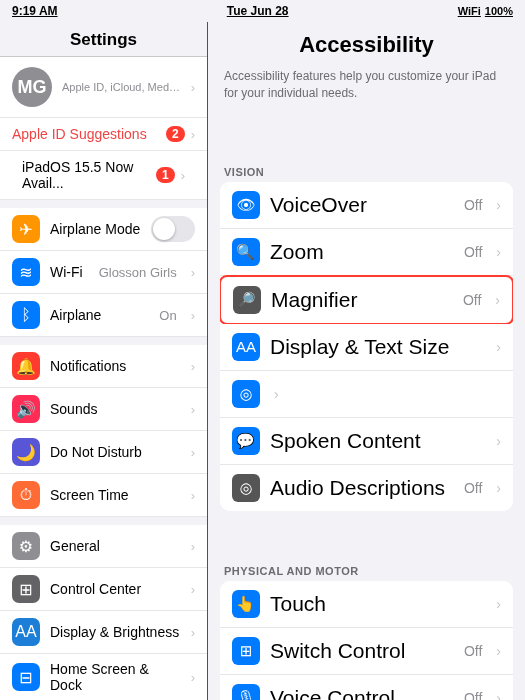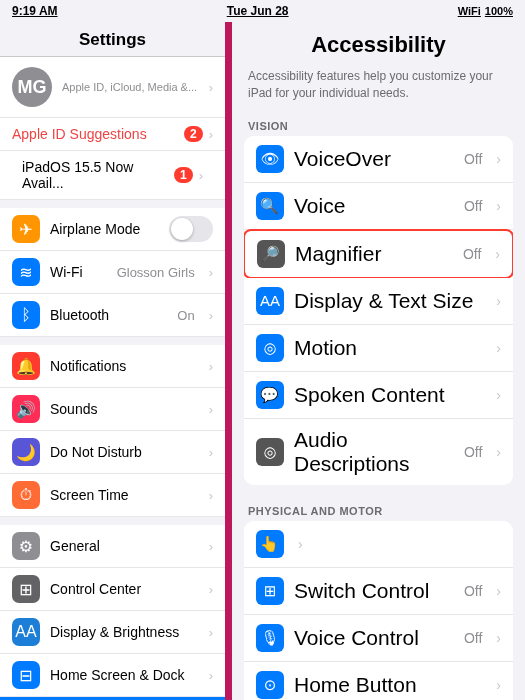--- a/index.html
+++ b/index.html
@@ -30,23 +30,23 @@
 
     
     .main-layout {
       display: flex;
       flex: 1;
       overflow: hidden;
     }
 
     
     .left-panel {
-      width: 232px;
-      background: #f2f2f7;
-      border-right: 7px solid #be185d;
+      width: 208px;
+      background: #f2f2f7;
+      border-right: 1px solid #be185d;
       display: flex;
       flex-direction: column;
       overflow: hidden;
     }
     .settings-header {
       background: #f2f2f7;
       padding: 8px 12px 6px;
       font-size: 17px;
       font-weight: 700;
       text-align: center;
@@ -177,20 +177,21 @@
       line-height: 1.4;
     }
 
     .section-label {
       font-size: 11px;
       color: #6c6c70;
       font-weight: 600;
       padding: 8px 16px 4px;
       text-transform: uppercase;
       letter-spacing: 0.5px;
+      margin-top: 46px;
     }
 
     .right-list {
       background: #fff;
       border-radius: 10px;
       margin: 0 12px 12px;
       overflow: hidden;
     }
     .right-item {
       display: flex;
@@ -302,21 +303,21 @@
           <div class="toggle"></div>
         </div>
         <div class="menu-item">
           <div class="menu-item-icon" style="background: rgb(0, 122, 255); color: rgb(255, 255, 255);">≋</div>
           <span class="menu-label">Wi-Fi</span>
           <span class="menu-value">Glosson Girls</span>
           <span class="chevron">›</span>
         </div>
         <div class="menu-item">
           <div class="menu-item-icon" style="background: rgb(0, 122, 255); color: rgb(255, 255, 255);">ᛒ</div>
-          <span class="menu-label">Bluetooth</span>
+          <span class="menu-label">Airplane</span>
           <span class="menu-value">On</span>
           <span class="chevron">›</span>
         </div>
         <div class="menu-item section-start">
           <div class="menu-item-icon" style="background: rgb(255, 59, 48); color: rgb(255, 255, 255);">🔔</div>
           <span class="menu-label">Notifications</span>
           <span class="chevron">›</span>
         </div>
         <div class="menu-item">
           <div class="menu-item-icon" style="background: rgb(255, 45, 85); color: rgb(255, 255, 255);">🔊</div>
@@ -368,56 +369,56 @@
         <div class="section-label">VISION</div>
         <div class="right-list">
           <div class="right-item">
             <div class="right-icon" style="background: rgb(0, 122, 255); color: rgb(255, 255, 255);">👁</div>
             <span class="right-label">VoiceOver</span>
             <span class="right-value">Off</span>
             <span class="right-chevron">›</span>
           </div>
           <div class="right-item">
             <div class="right-icon" style="background: rgb(0, 122, 255); color: rgb(255, 255, 255);">🔍</div>
-            <span class="right-label">Voice</span>
+            <span class="right-label">Zoom</span>
             <span class="right-value">Off</span>
             <span class="right-chevron">›</span>
           </div>
           <div class="right-item highlighted">
             <div class="right-icon" style="background: rgb(85, 85, 85); color: rgb(255, 255, 255);">🔎</div>
             <span class="right-label">Magnifier</span>
             <span class="right-value">Off</span>
             <span class="right-chevron">›</span>
           </div>
           <div class="right-item">
             <div class="right-icon" style="background: rgb(0, 122, 255); color: rgb(255, 255, 255);">AA</div>
             <span class="right-label">Display &amp; Text Size</span>
             <span class="right-chevron">›</span>
           </div>
           <div class="right-item">
             <div class="right-icon" style="background: rgb(0, 122, 255); color: rgb(255, 255, 255);">◎</div>
-            <span class="right-label">Motion</span>
             <span class="right-chevron">›</span>
           </div>
           <div class="right-item">
             <div class="right-icon" style="background: rgb(0, 122, 255); color: rgb(255, 255, 255);">💬</div>
             <span class="right-label">Spoken Content</span>
             <span class="right-chevron">›</span>
           </div>
           <div class="right-item">
             <div class="right-icon" style="background: rgb(85, 85, 85); color: rgb(255, 255, 255);">◎</div>
             <span class="right-label">Audio Descriptions</span>
             <span class="right-value">Off</span>
             <span class="right-chevron">›</span>
           </div>
         </div>
         <div class="section-label">PHYSICAL AND MOTOR</div>
         <div class="right-list">
           <div class="right-item">
             <div class="right-icon" style="background: rgb(0, 122, 255); color: rgb(255, 255, 255);">👆</div>
+            <span class="right-label">Touch</span>
             <span class="right-chevron">›</span>
           </div>
           <div class="right-item">
             <div class="right-icon" style="background: rgb(0, 122, 255); color: rgb(255, 255, 255);">⊞</div>
             <span class="right-label">Switch Control</span>
             <span class="right-value">Off</span>
             <span class="right-chevron">›</span>
           </div>
           <div class="right-item">
             <div class="right-icon" style="background: rgb(0, 122, 255); color: rgb(255, 255, 255);">🎙</div>

